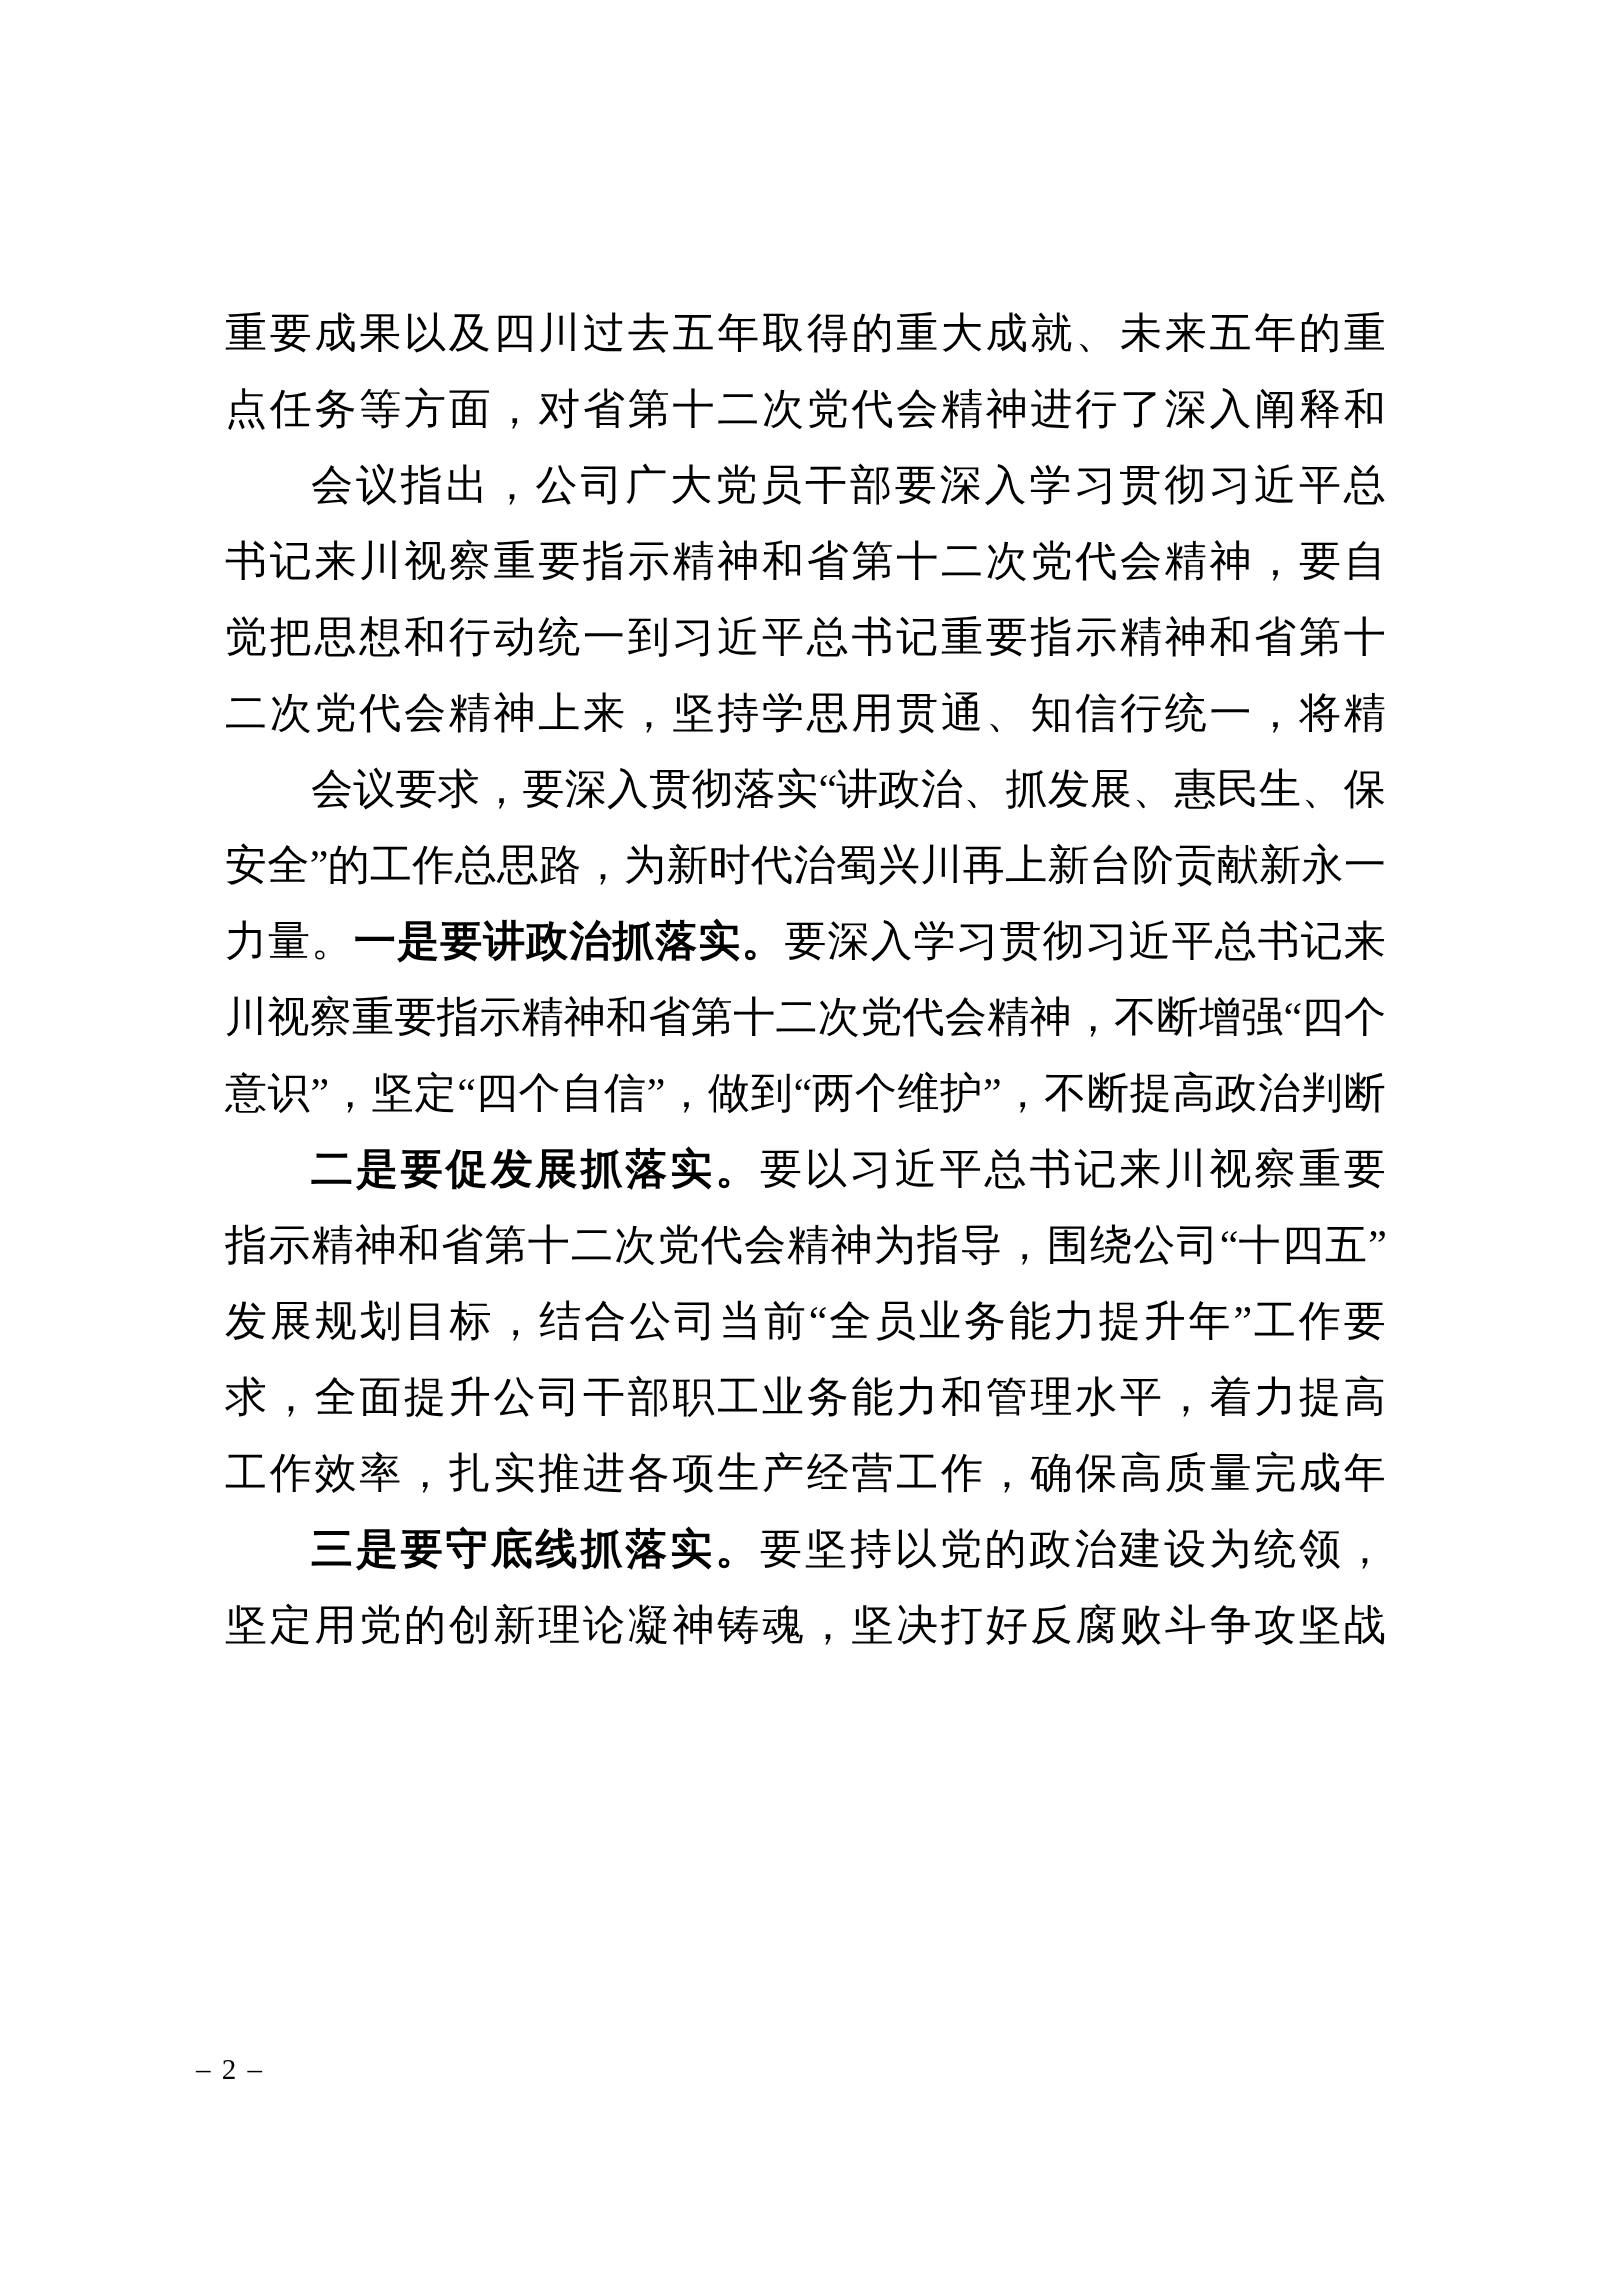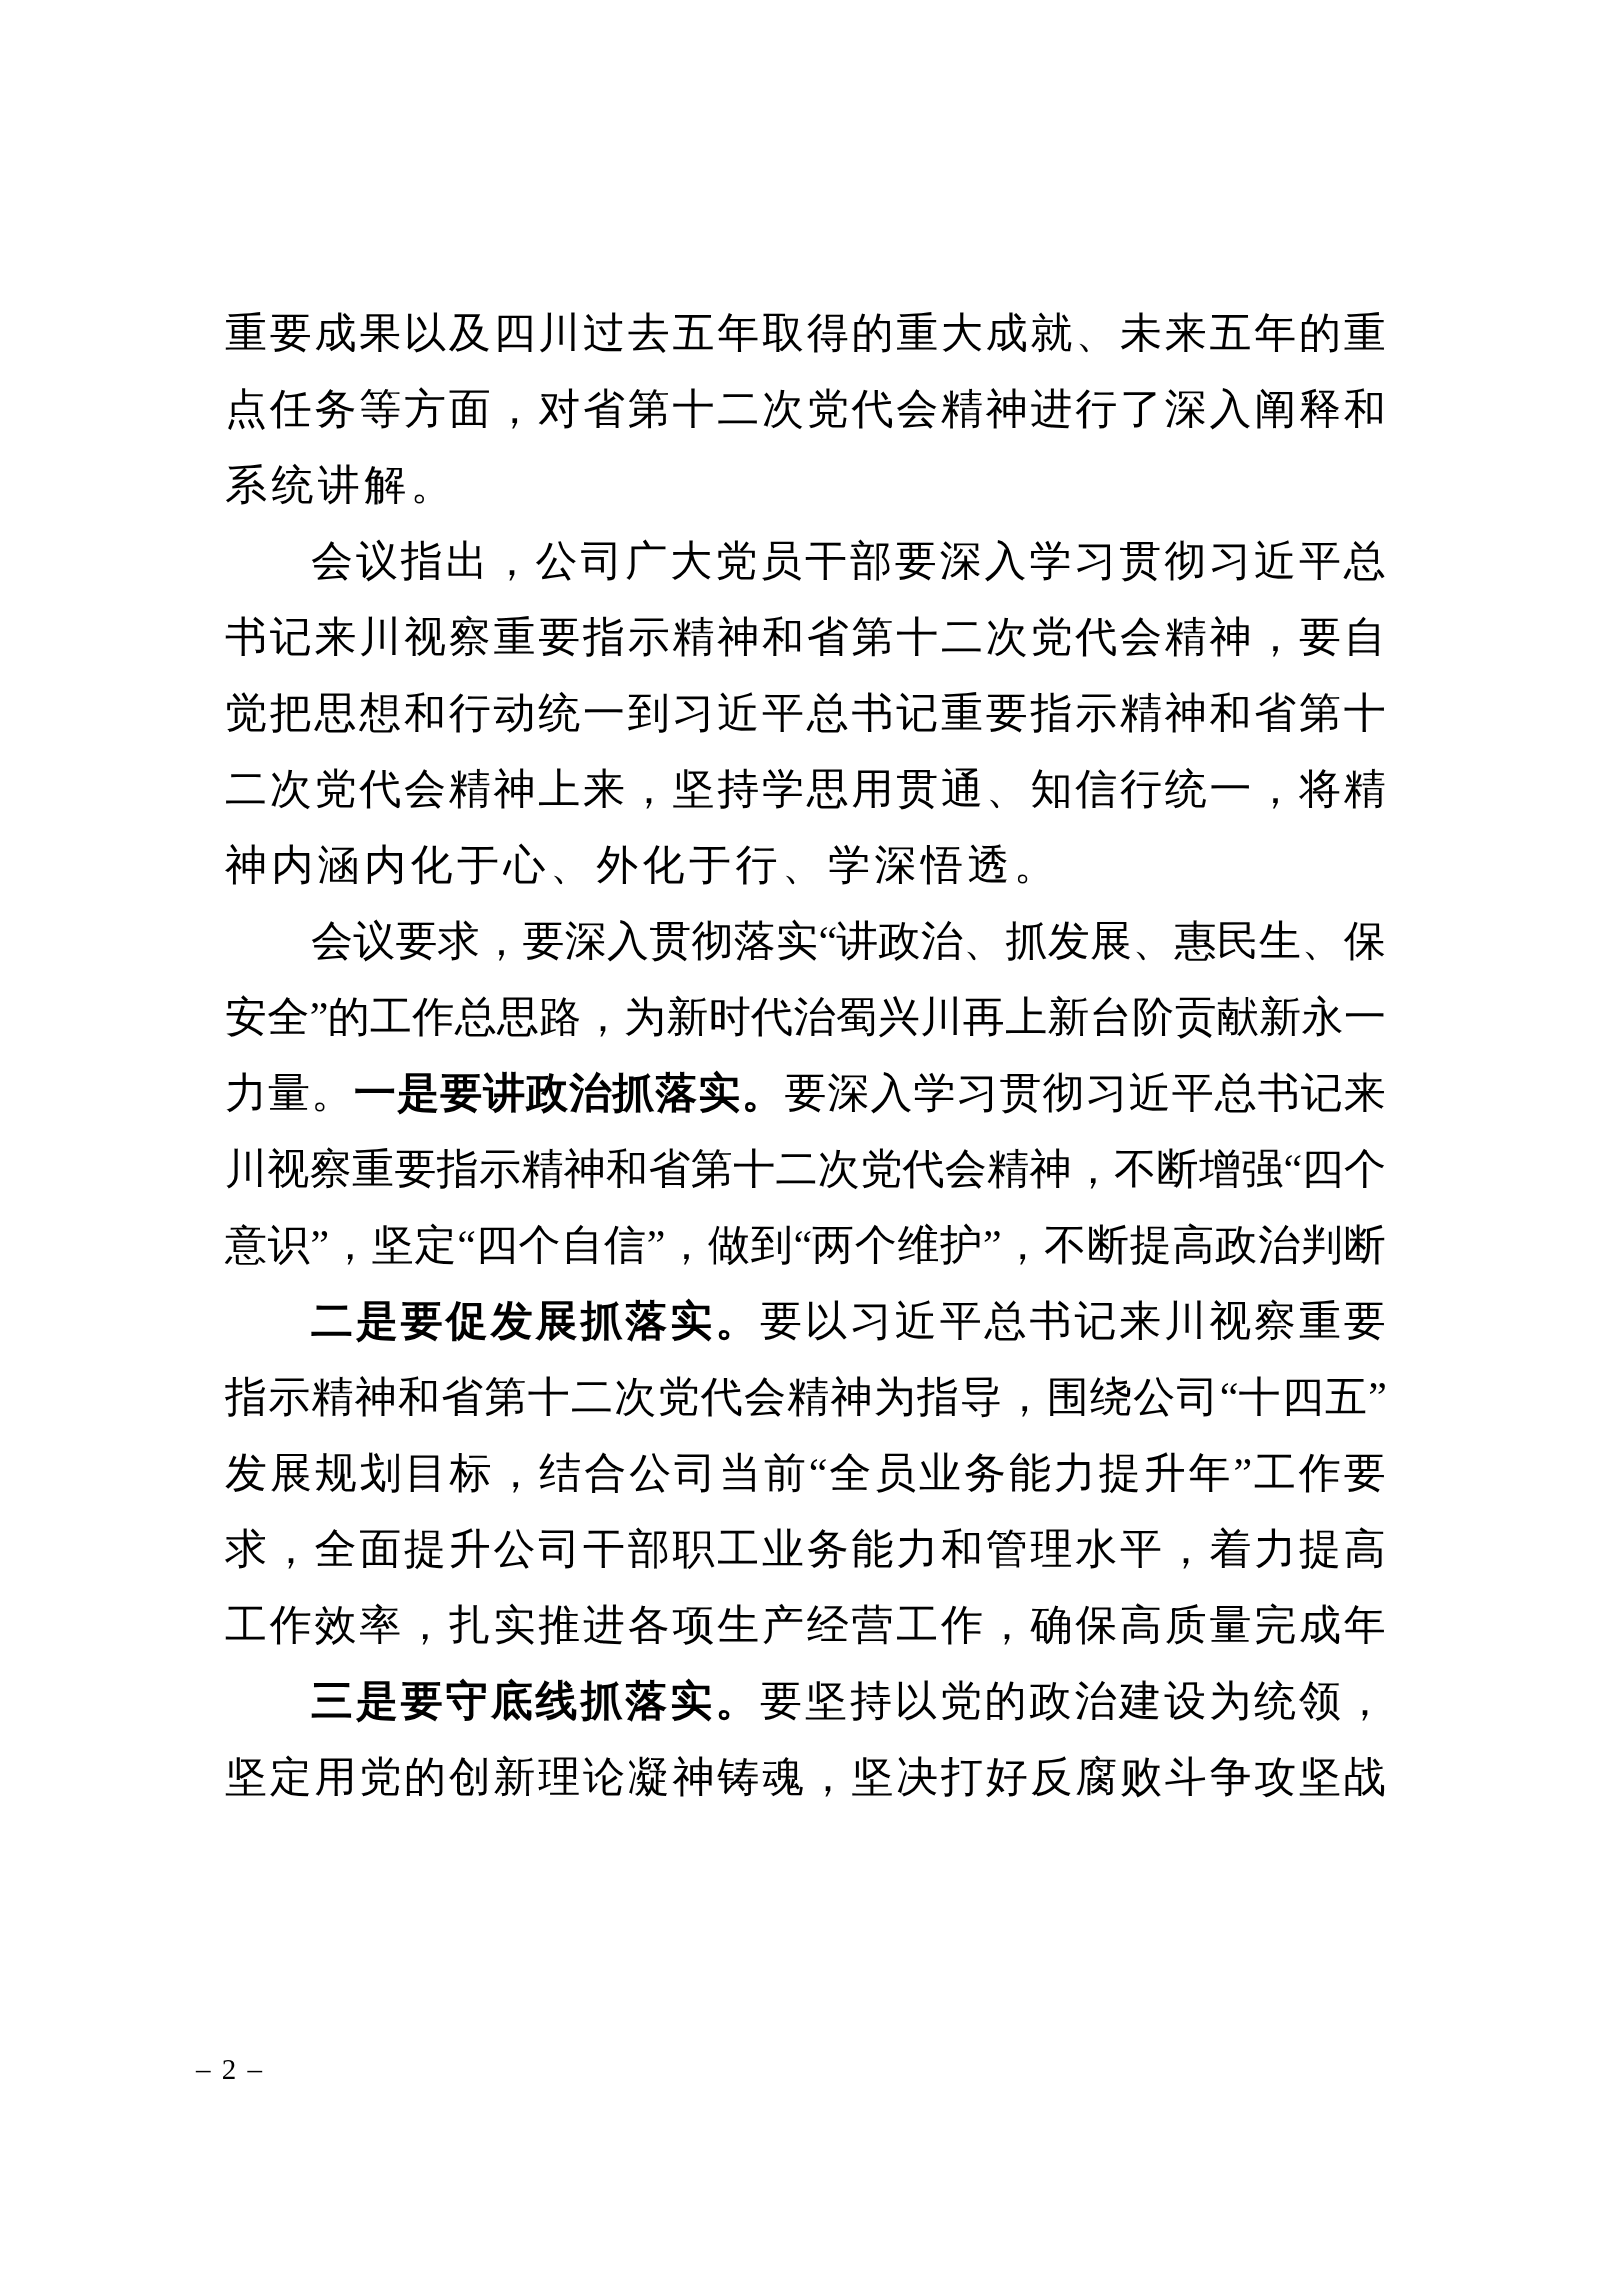--- a/index.html
+++ b/index.html
@@ -91,23 +91,20 @@
         <span>神</span>
         <span>进</span>
         <span>行</span>
         <span>了</span>
         <span>深</span>
         <span>入</span>
         <span>阐</span>
         <span>释</span>
         <span>和</span>
       </div>
-      <div class="line plain">
-        <span>系统讲解。</span>
-      </div>
       <div class="line fill indent">
         <span>会</span>
         <span>议</span>
         <span>指</span>
         <span>出</span>
         <span>，</span>
         <span>公</span>
         <span>司</span>
         <span>广</span>
         <span>大</span>
@@ -203,23 +200,20 @@
         <span>通</span>
         <span>、</span>
         <span>知</span>
         <span>信</span>
         <span>行</span>
         <span>统</span>
         <span>一</span>
         <span>，</span>
         <span>将</span>
         <span>精</span>
-      </div>
-      <div class="line plain">
-        <span>神内涵内化于心、外化于行、学深悟透。</span>
       </div>
       <div class="line fill indent">
         <span>会</span>
         <span>议</span>
         <span>要</span>
         <span>求</span>
         <span>，</span>
         <span>要</span>
         <span>深</span>
         <span>入</span>

